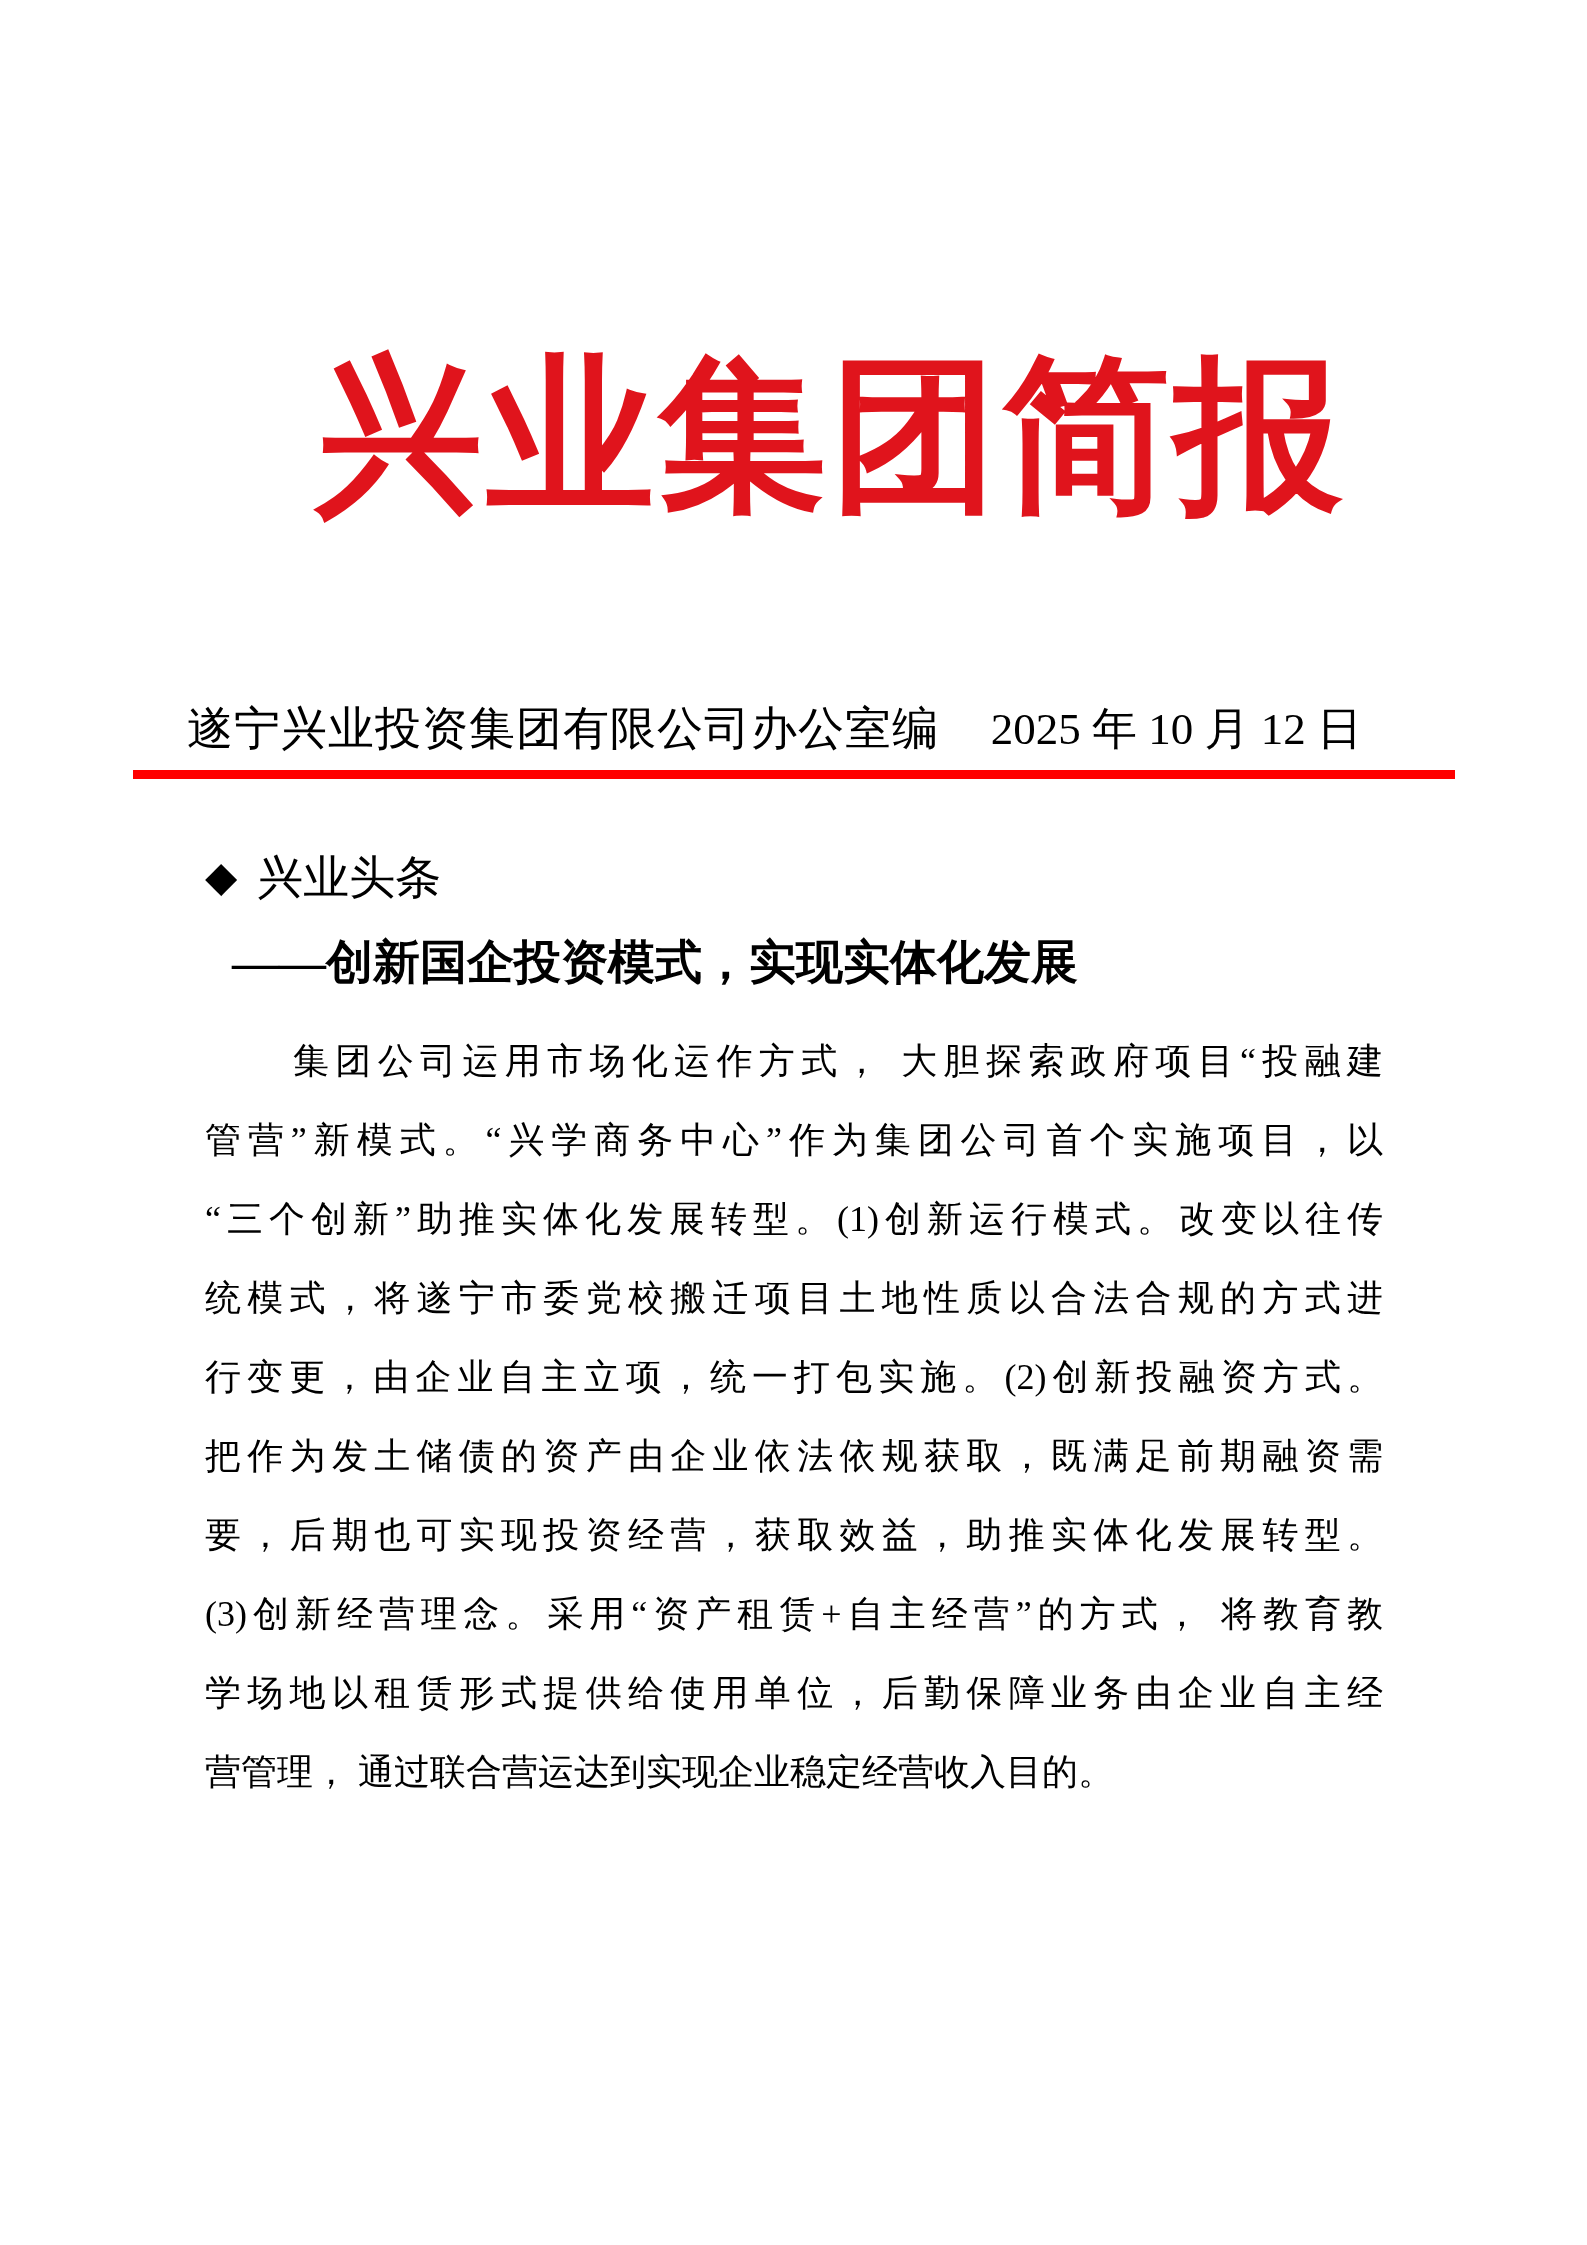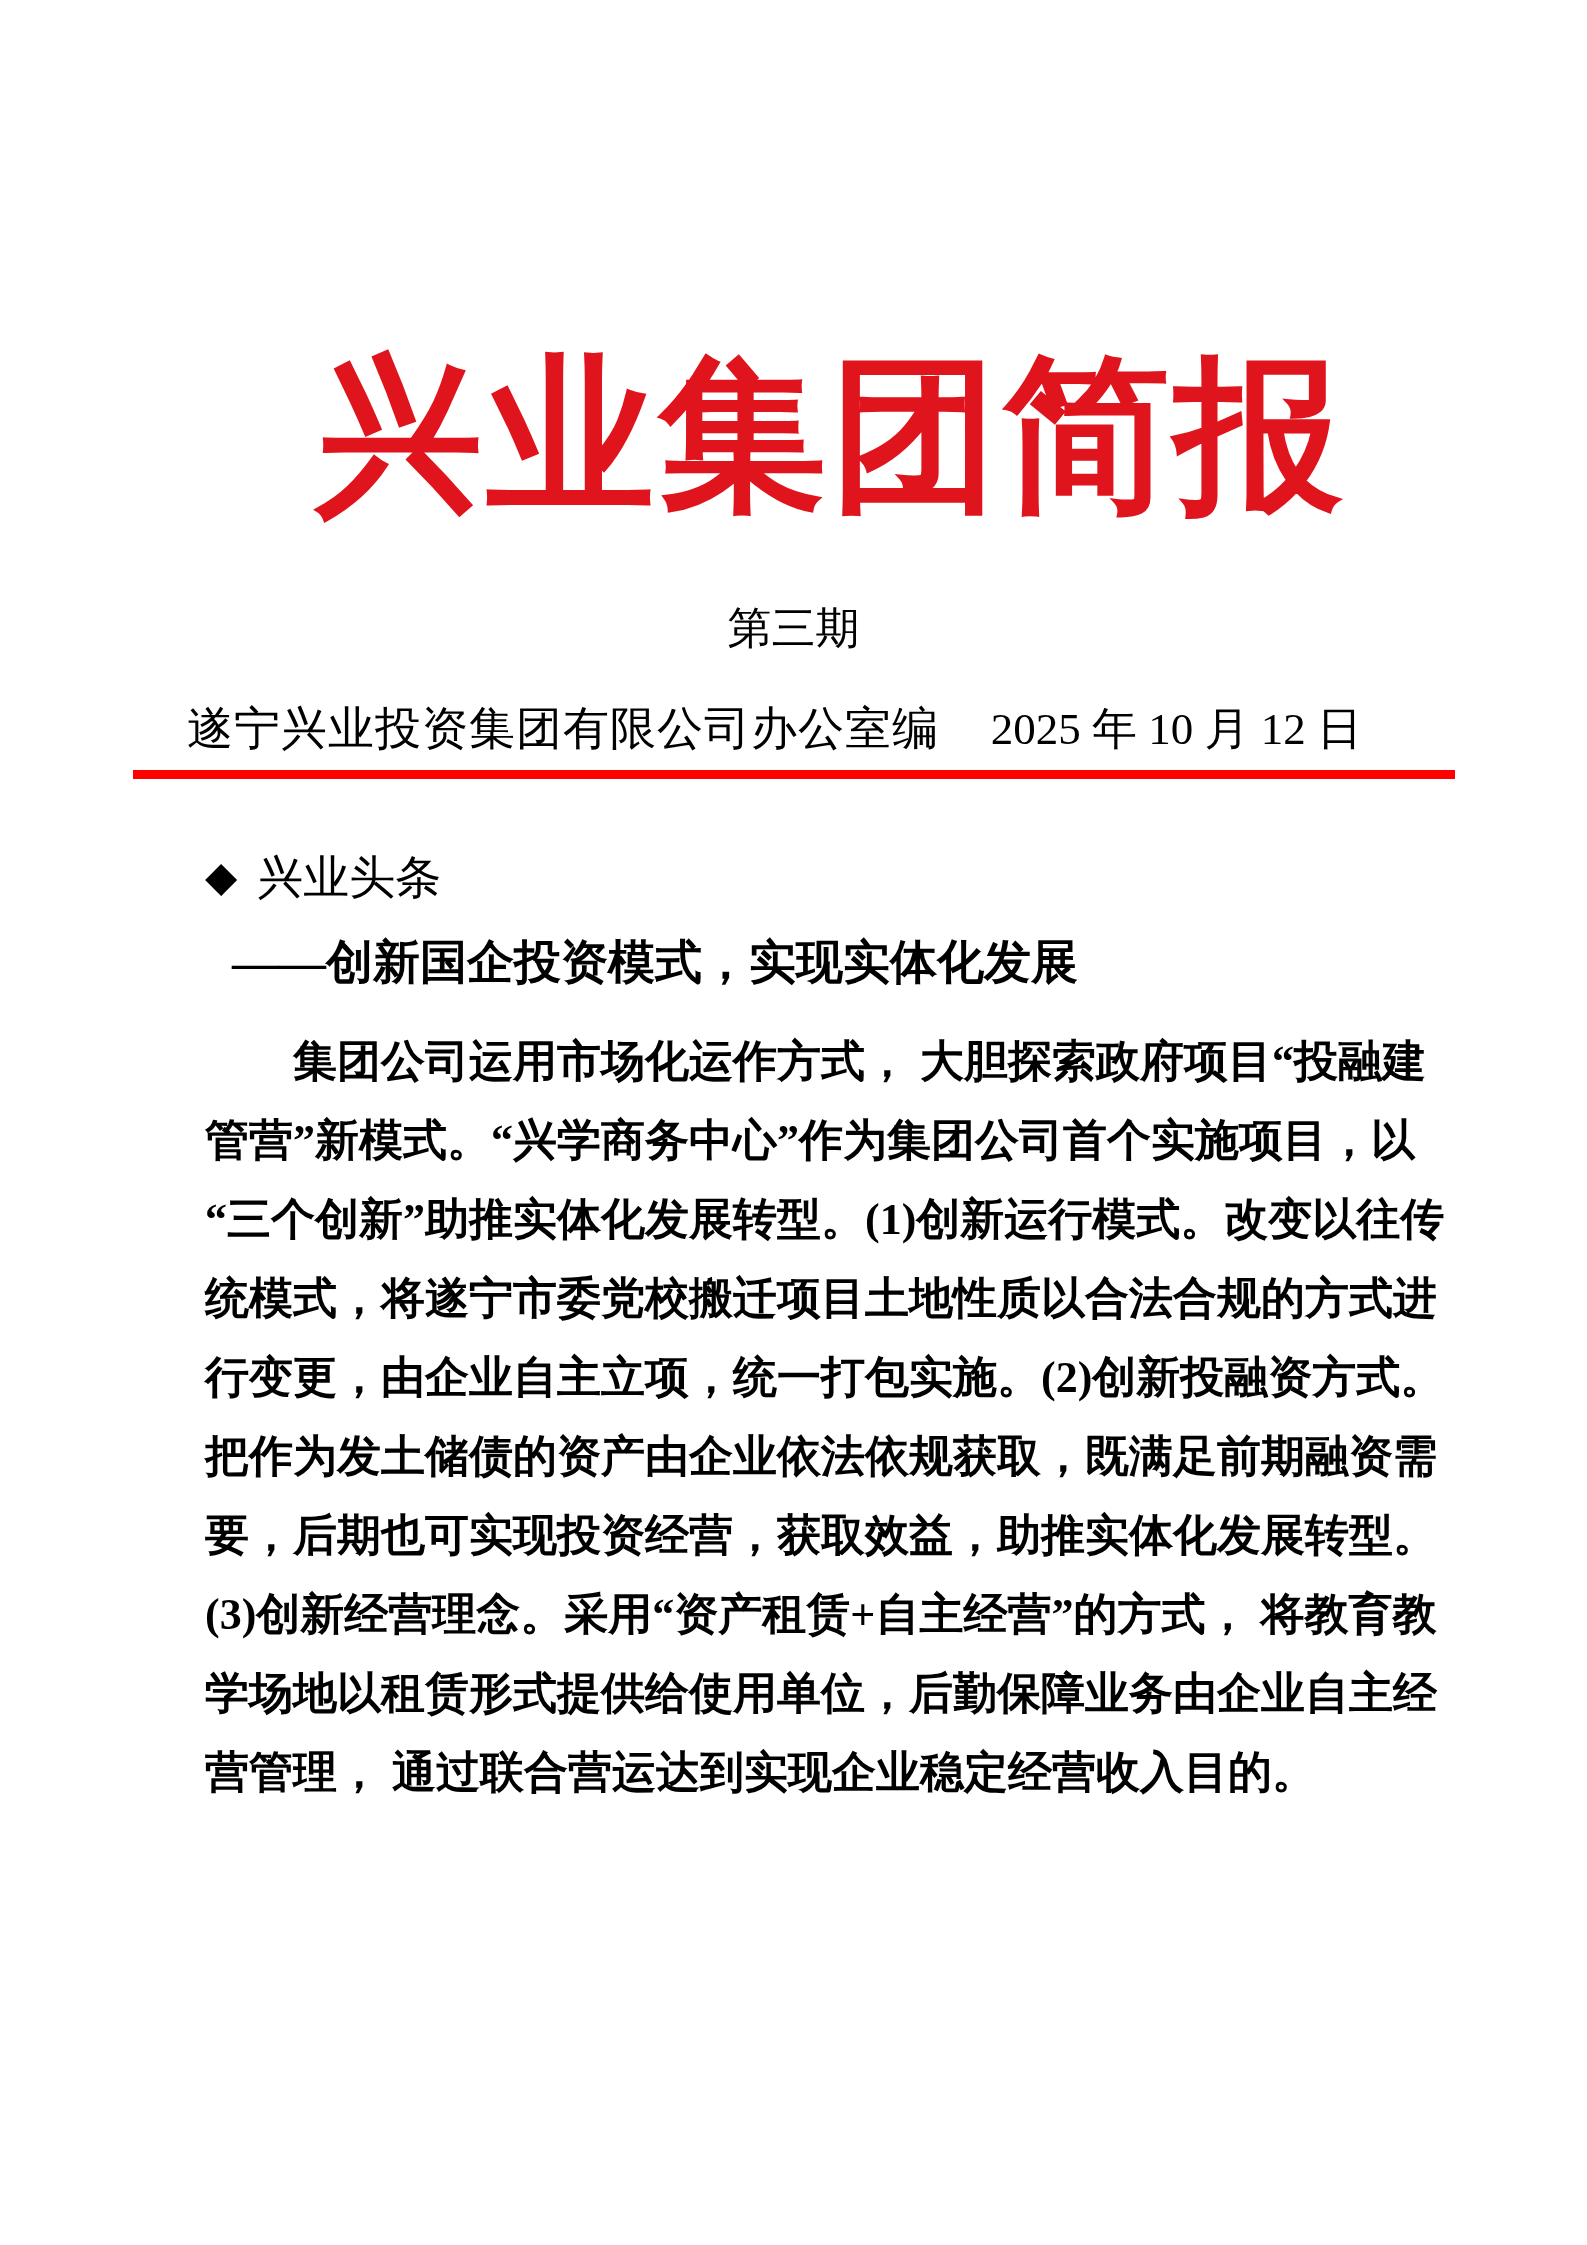--- a/index.html
+++ b/index.html
@@ -87,42 +87,40 @@
     font-size: 47px;
     line-height: 1.2;
     white-space: nowrap;
   }
   .article-body {
     position: absolute;
     top: 1022px;
     left: 205px;
     width: 1178px;
     font-family: "Liberation Serif", serif;
-    font-size: 44px;
-    font-weight: bold;
+    font-size: 36px;
   }
   .body-line {
     line-height: 79px;
     height: 79px;
     text-align: justify;
     text-align-last: justify;
     white-space: nowrap;
     overflow: visible;
   }
   .body-line.indent { text-indent: 88px; }
   .body-line.last { text-align-last: left; }
 </style>
 </head>
 <body>
 
 <div class="page">
 
   <div class="masthead">兴业集团简报</div>
 
-  <div class="issue">第三期</div>
 
   <div class="header-row">
     <span class="editor">遂宁兴业投资集团有限公司办公室编</span>
     <span class="date">2025 年 10 月 12 日</span>
   </div>
 
   <div class="red-rule"></div>
 
   <div class="section-heading">
     <span class="bullet">◆</span><span>兴业头条</span>

